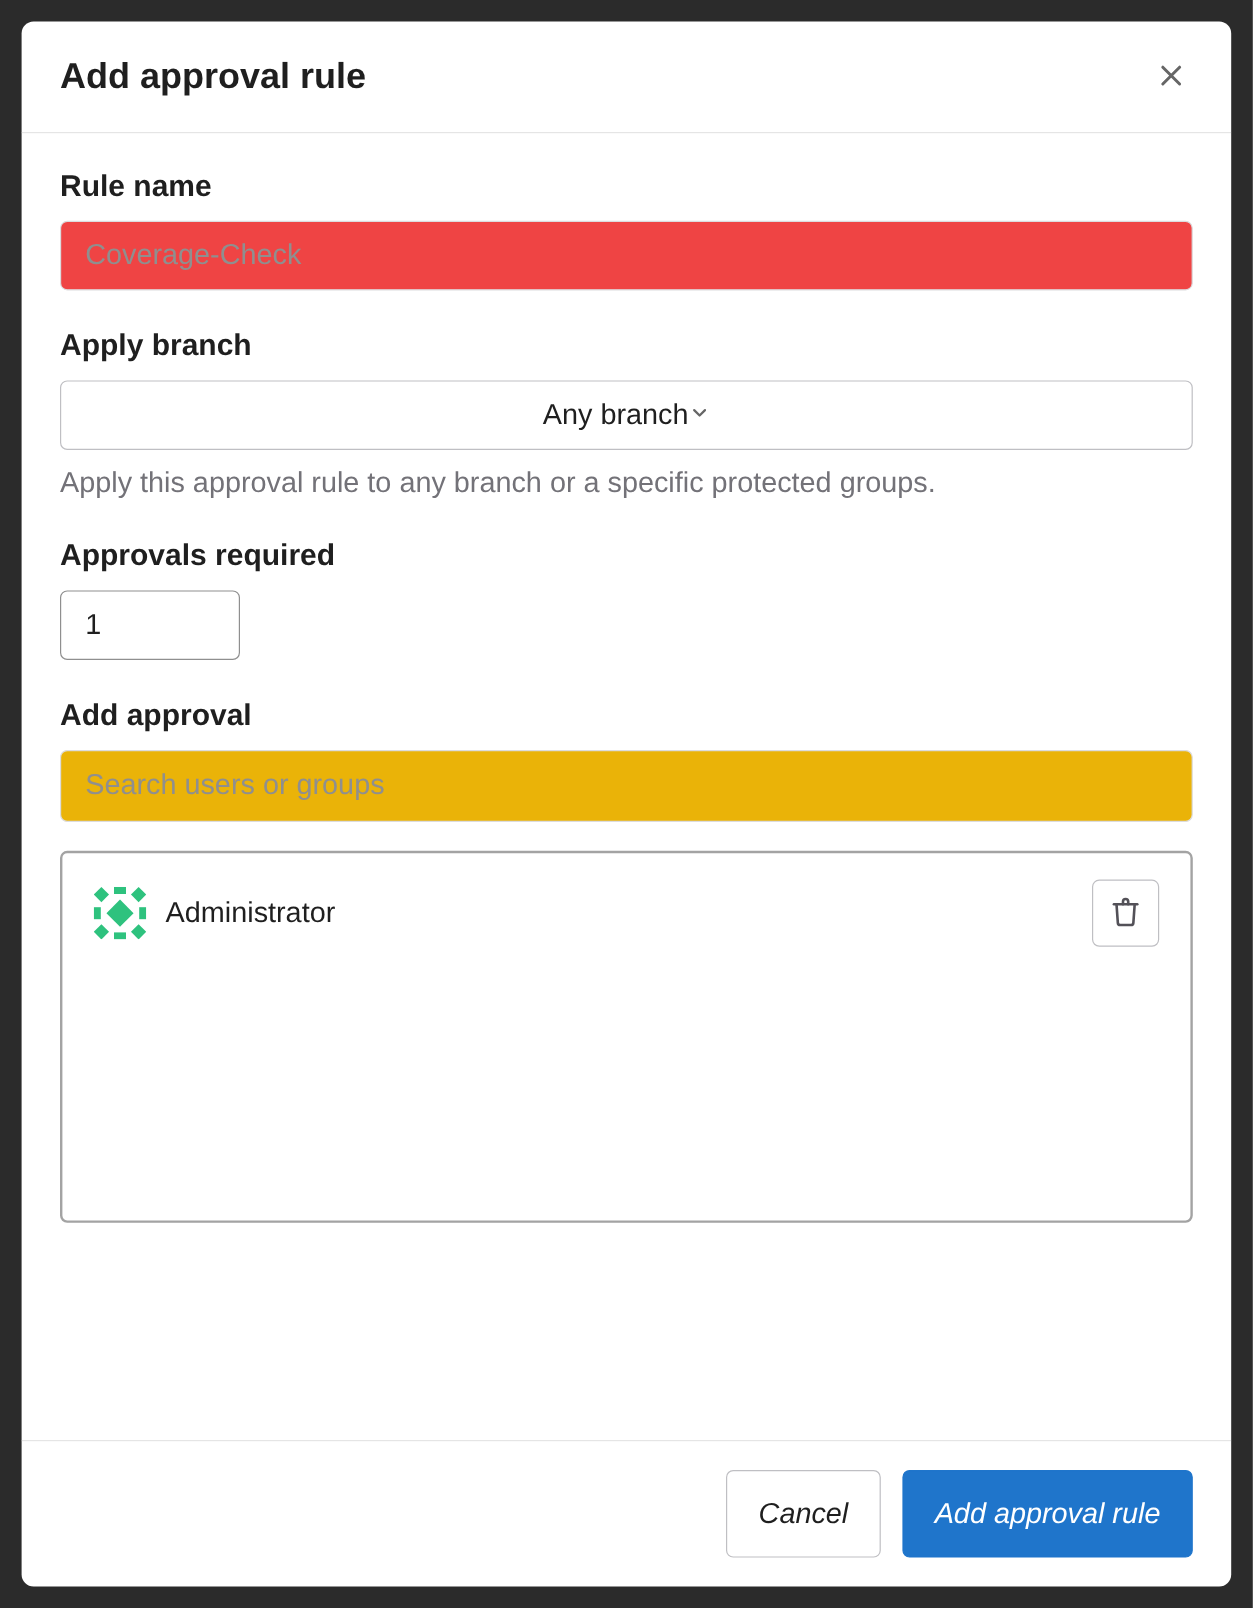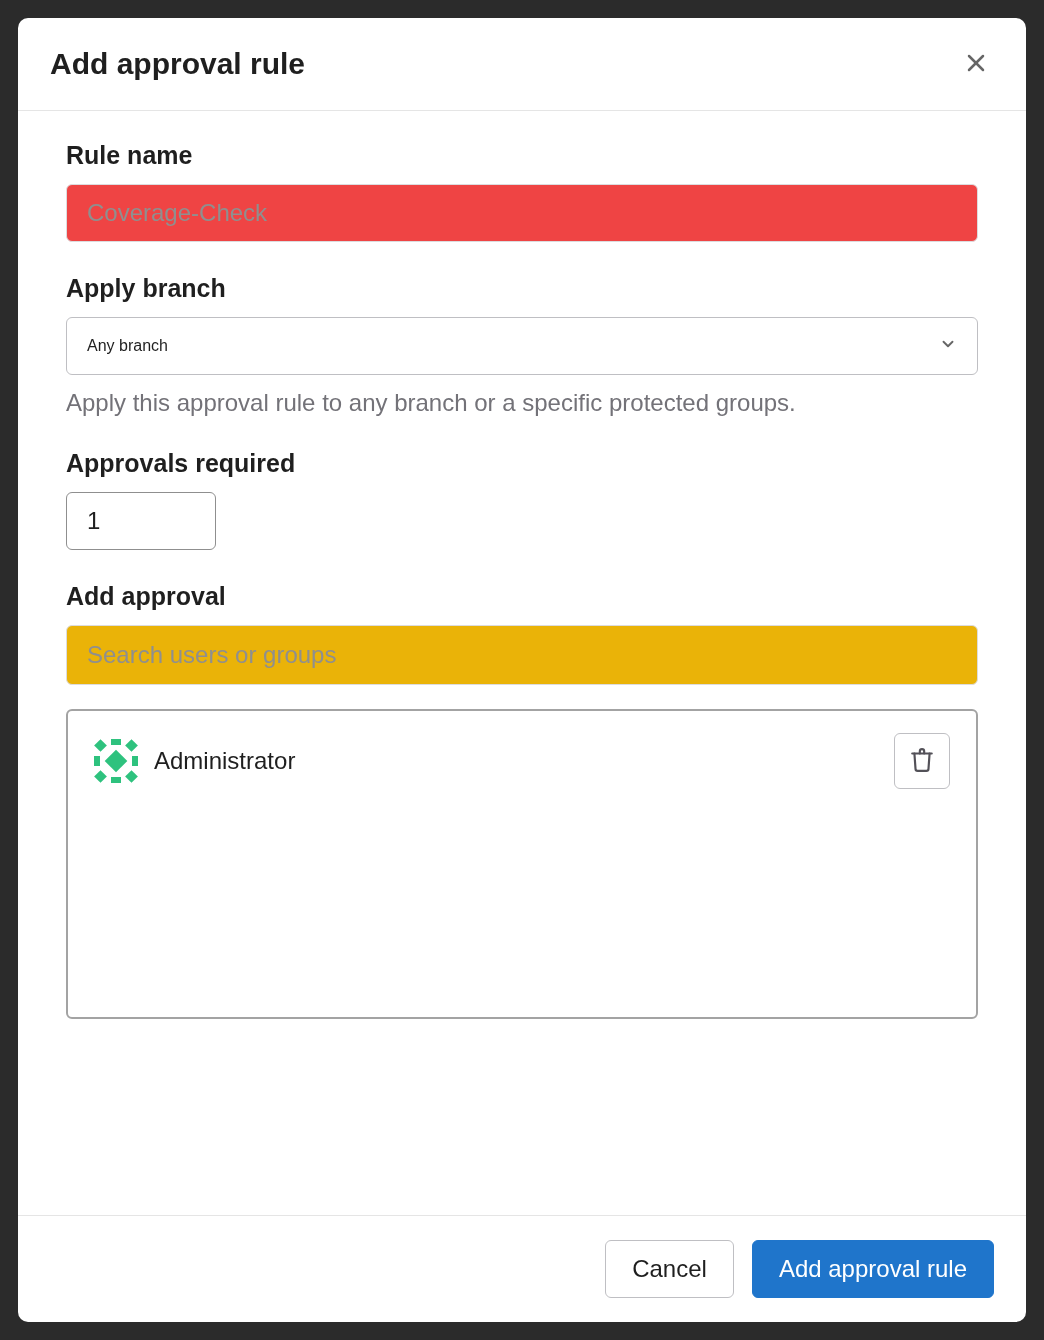--- a/index.html
+++ b/index.html
@@ -42,21 +42,21 @@
       background: transparent;
       cursor: pointer;
       color: #666;
       display: flex;
       align-items: center;
       justify-content: center;
     }
     .close-btn svg { width: 24px; height: 24px; }
     .modal-body {
       flex: 1;
-      padding: 30px 48px;
+      padding: 30px 32px;
       overflow-y: auto;
     }
     .field-group { margin-bottom: 32px; }
     .field-label {
       font-size: 25px;
       font-weight: 600;
       color: #1f1f1f;
       margin-bottom: 14px;
       display: block;
     }
@@ -77,30 +77,30 @@
       margin-top: 14px;
     }
     .select-wrap {
       position: relative;
       width: 100%;
     }
     .select-btn {
       width: 100%;
       height: 58px;
       padding: 0 20px;
-      font-size: 16px;
+      font-size: 24px;
       border: 1px solid #bfbfc3;
       border-radius: 6px;
       background: #fff;
       color: #1f1f1f;
       text-align: left;
       cursor: pointer;
       display: flex;
       align-items: center;
-      justify-content: space-between;
+      justify-content: center;
     }
     .chevron { width: 18px; height: 18px; color: #666; }
     .number-input {
       width: 150px;
       height: 58px;
       padding: 0 20px;
       font-size: 24px;
       border: 1px solid #8f8f8f;
       border-radius: 6px;
       background: #fff;
@@ -160,26 +160,27 @@
     }
     .delete-btn svg { width: 26px; height: 26px; }
     .modal-footer {
       border-top: 1px solid #e5e5e5;
       padding: 24px 32px;
       display: flex;
       justify-content: flex-end;
       gap: 18px;
     }
     .btn {
-      height: 58px;
+      height: 73px;
       padding: 0 26px;
       font-size: 24px;
       border-radius: 6px;
       cursor: pointer;
       font-family: inherit;
+      font-style: italic;
     }
     .btn-default {
       background: #fff;
       border: 1px solid #bfbfc3;
       color: #1f1f1f;
     }
     .btn-primary {
       background: #1f75cb;
       border: 1px solid #1f75cb;
       color: #fff;

